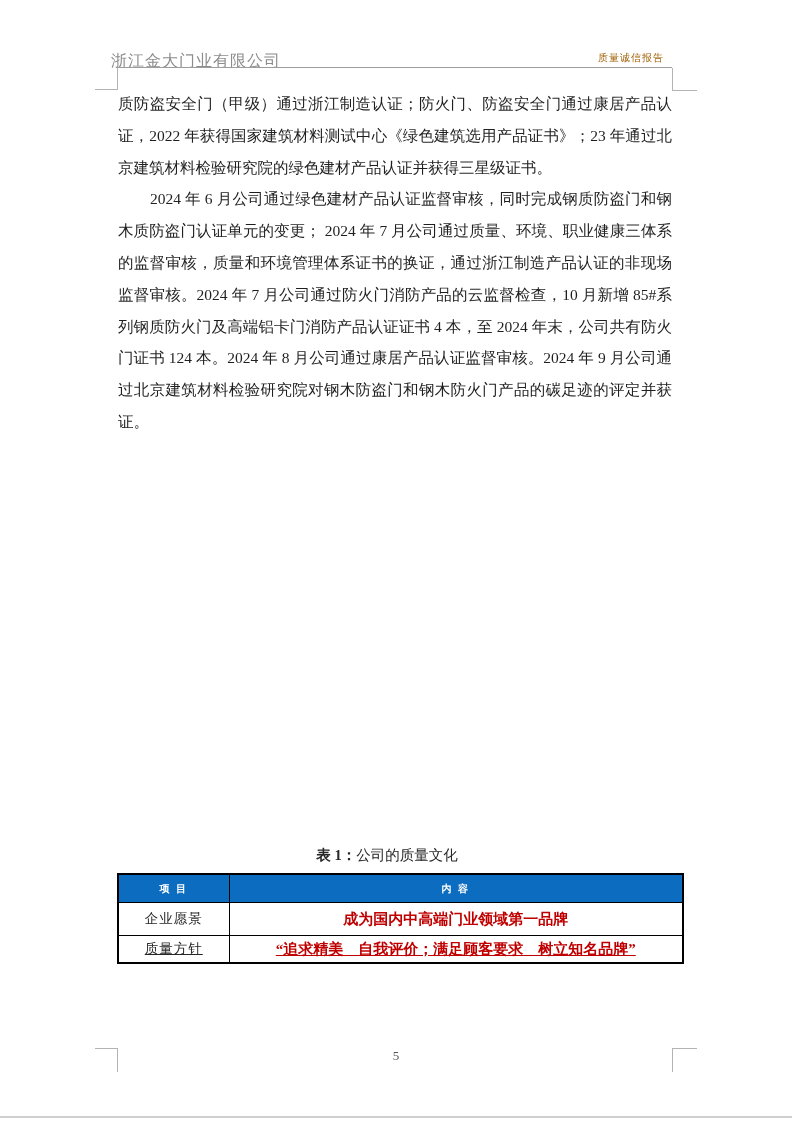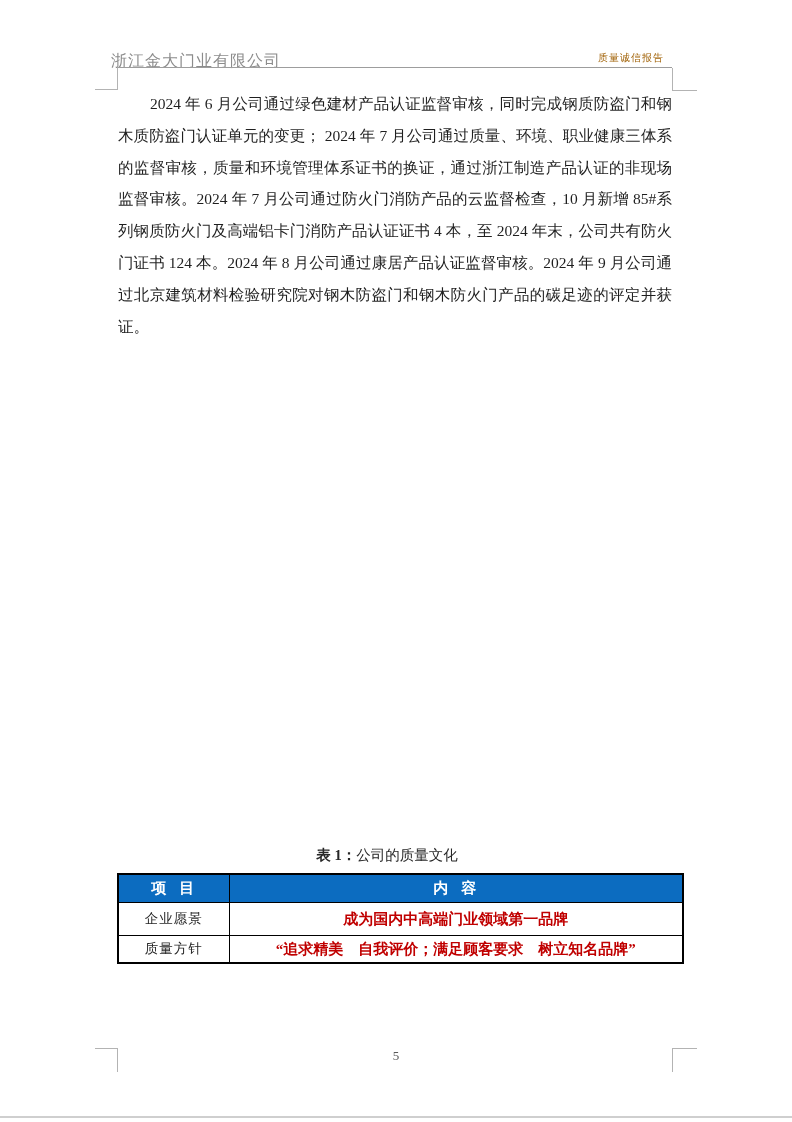--- a/index.html
+++ b/index.html
@@ -32,28 +32,28 @@
     font-size:14.5px; color:#262626;
   }
   .caption .inner { position:relative; left:-24px;margin-left:32px; }
   .caption .cap-prefix { font-weight:bold; }
   
   .qtable-wrap { position:absolute; left:117px; top:873px; }
   table.qtable { border-collapse:collapse; width:567px; table-layout:fixed; border:2px solid #000; }
   table.qtable th, table.qtable td { border:1px solid #000; padding:0 4px; vertical-align:middle; }
   table.qtable th {
     height:27px; background:var(--hdr-bg); color:#ffffff; font-weight:bold;
-    font-size:15px; letter-spacing:2px; text-align:center;font-family:Liberation Mono, monospace;
+    font-size:10px; letter-spacing:2px; text-align:center;
   }
   table.qtable td { text-align:center; }
   td.cell-label { font-size:13.5px; color:#262626; letter-spacing:1px; }
   td.cell-content { color:var(--content-red); font-weight:bold; font-size:15px; }
   tr.r1 td { height:26px; }
   tr.r2 td { height:32px;margin-top:7px; }
-  tr.r3 td { height:26px; }
+  tr.r3 td { height:26px;text-decoration:underline; }
   col.c1 { width:111px; }
   
   .pagenum {
     position:absolute; left:0; top:1048px; width:792px; text-align:center;
     font-size:13px; color:#595959;
   }
   .page-edge { position:absolute; left:0; top:1116px; width:792px; height:2px; background:#cfcfcf; }
 </style>
 </head>
 <body>
@@ -67,20 +67,21 @@
   <div class="mark" style="left:117px;top:68px;width:1px;height:22px;"></div>
   <div class="mark" style="left:95px;top:89px;width:23px;height:1px;"></div>
   <div class="mark" style="left:672px;top:68px;width:1px;height:23px;"></div>
   <div class="mark" style="left:672px;top:90px;width:25px;height:1px;"></div>
   <div class="mark" style="left:117px;top:1048px;width:1px;height:24px;"></div>
   <div class="mark" style="left:95px;top:1048px;width:23px;height:1px;"></div>
   <div class="mark" style="left:672px;top:1048px;width:1px;height:24px;"></div>
   <div class="mark" style="left:672px;top:1048px;width:25px;height:1px;"></div>
 
   <div class="bodytext">
+    <p>质防盗安全门（甲级）通过浙江制造认证；防火门、防盗安全门通过康居产品认证，2022 年获得国家建筑材料测试中心《绿色建筑选用产品证书》；23 年通过北京建筑材料检验研究院的绿色建材产品认证并获得三星级证书。</p>
     <p class="ind">2024 年 6 月公司通过绿色建材产品认证监督审核，同时完成钢质防盗门和钢木质防盗门认证单元的变更； 2024 年 7 月公司通过质量、环境、职业健康三体系的监督审核，质量和环境管理体系证书的换证，通过浙江制造产品认证的非现场监督审核。2024 年 7 月公司通过防火门消防产品的云监督检查，10 月新增 85#系列钢质防火门及高端铝卡门消防产品认证证书 4 本，至 2024 年末，公司共有防火门证书 124 本。2024 年 8 月公司通过康居产品认证监督审核。2024 年 9 月公司通过北京建筑材料检验研究院对钢木防盗门和钢木防火门产品的碳足迹的评定并获证。</p>
   </div>
 
   <div class="caption">
     <span class="inner">
       <span class="cap-prefix">表 1：</span><span>公司的质量文化</span>
     </span>
   </div>
 
   <div class="qtable-wrap">

